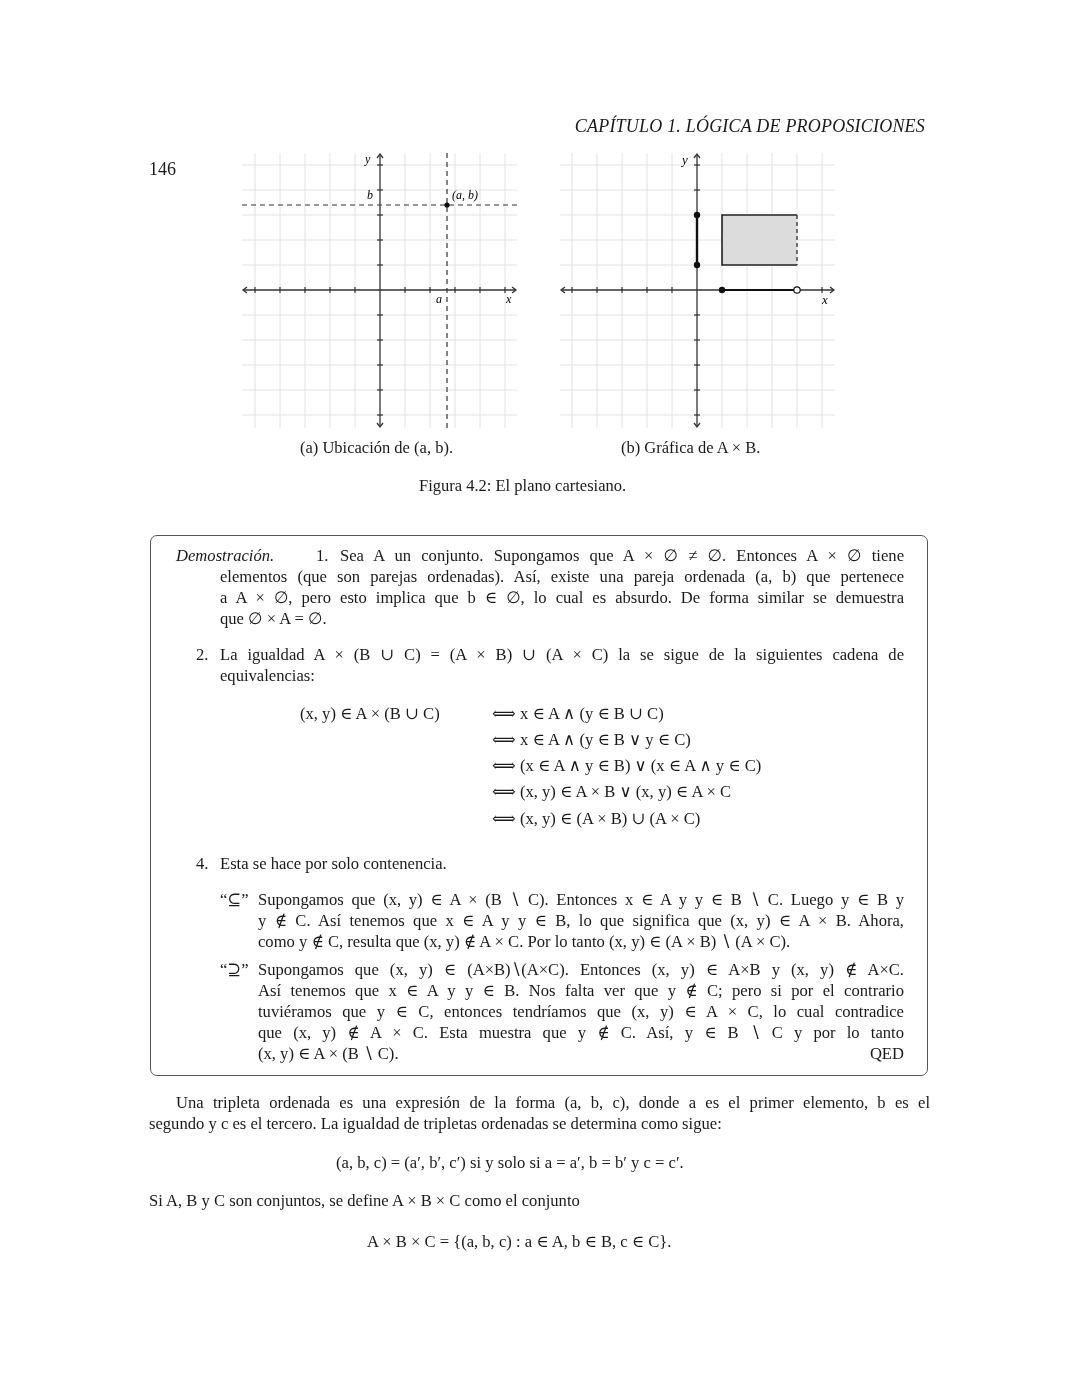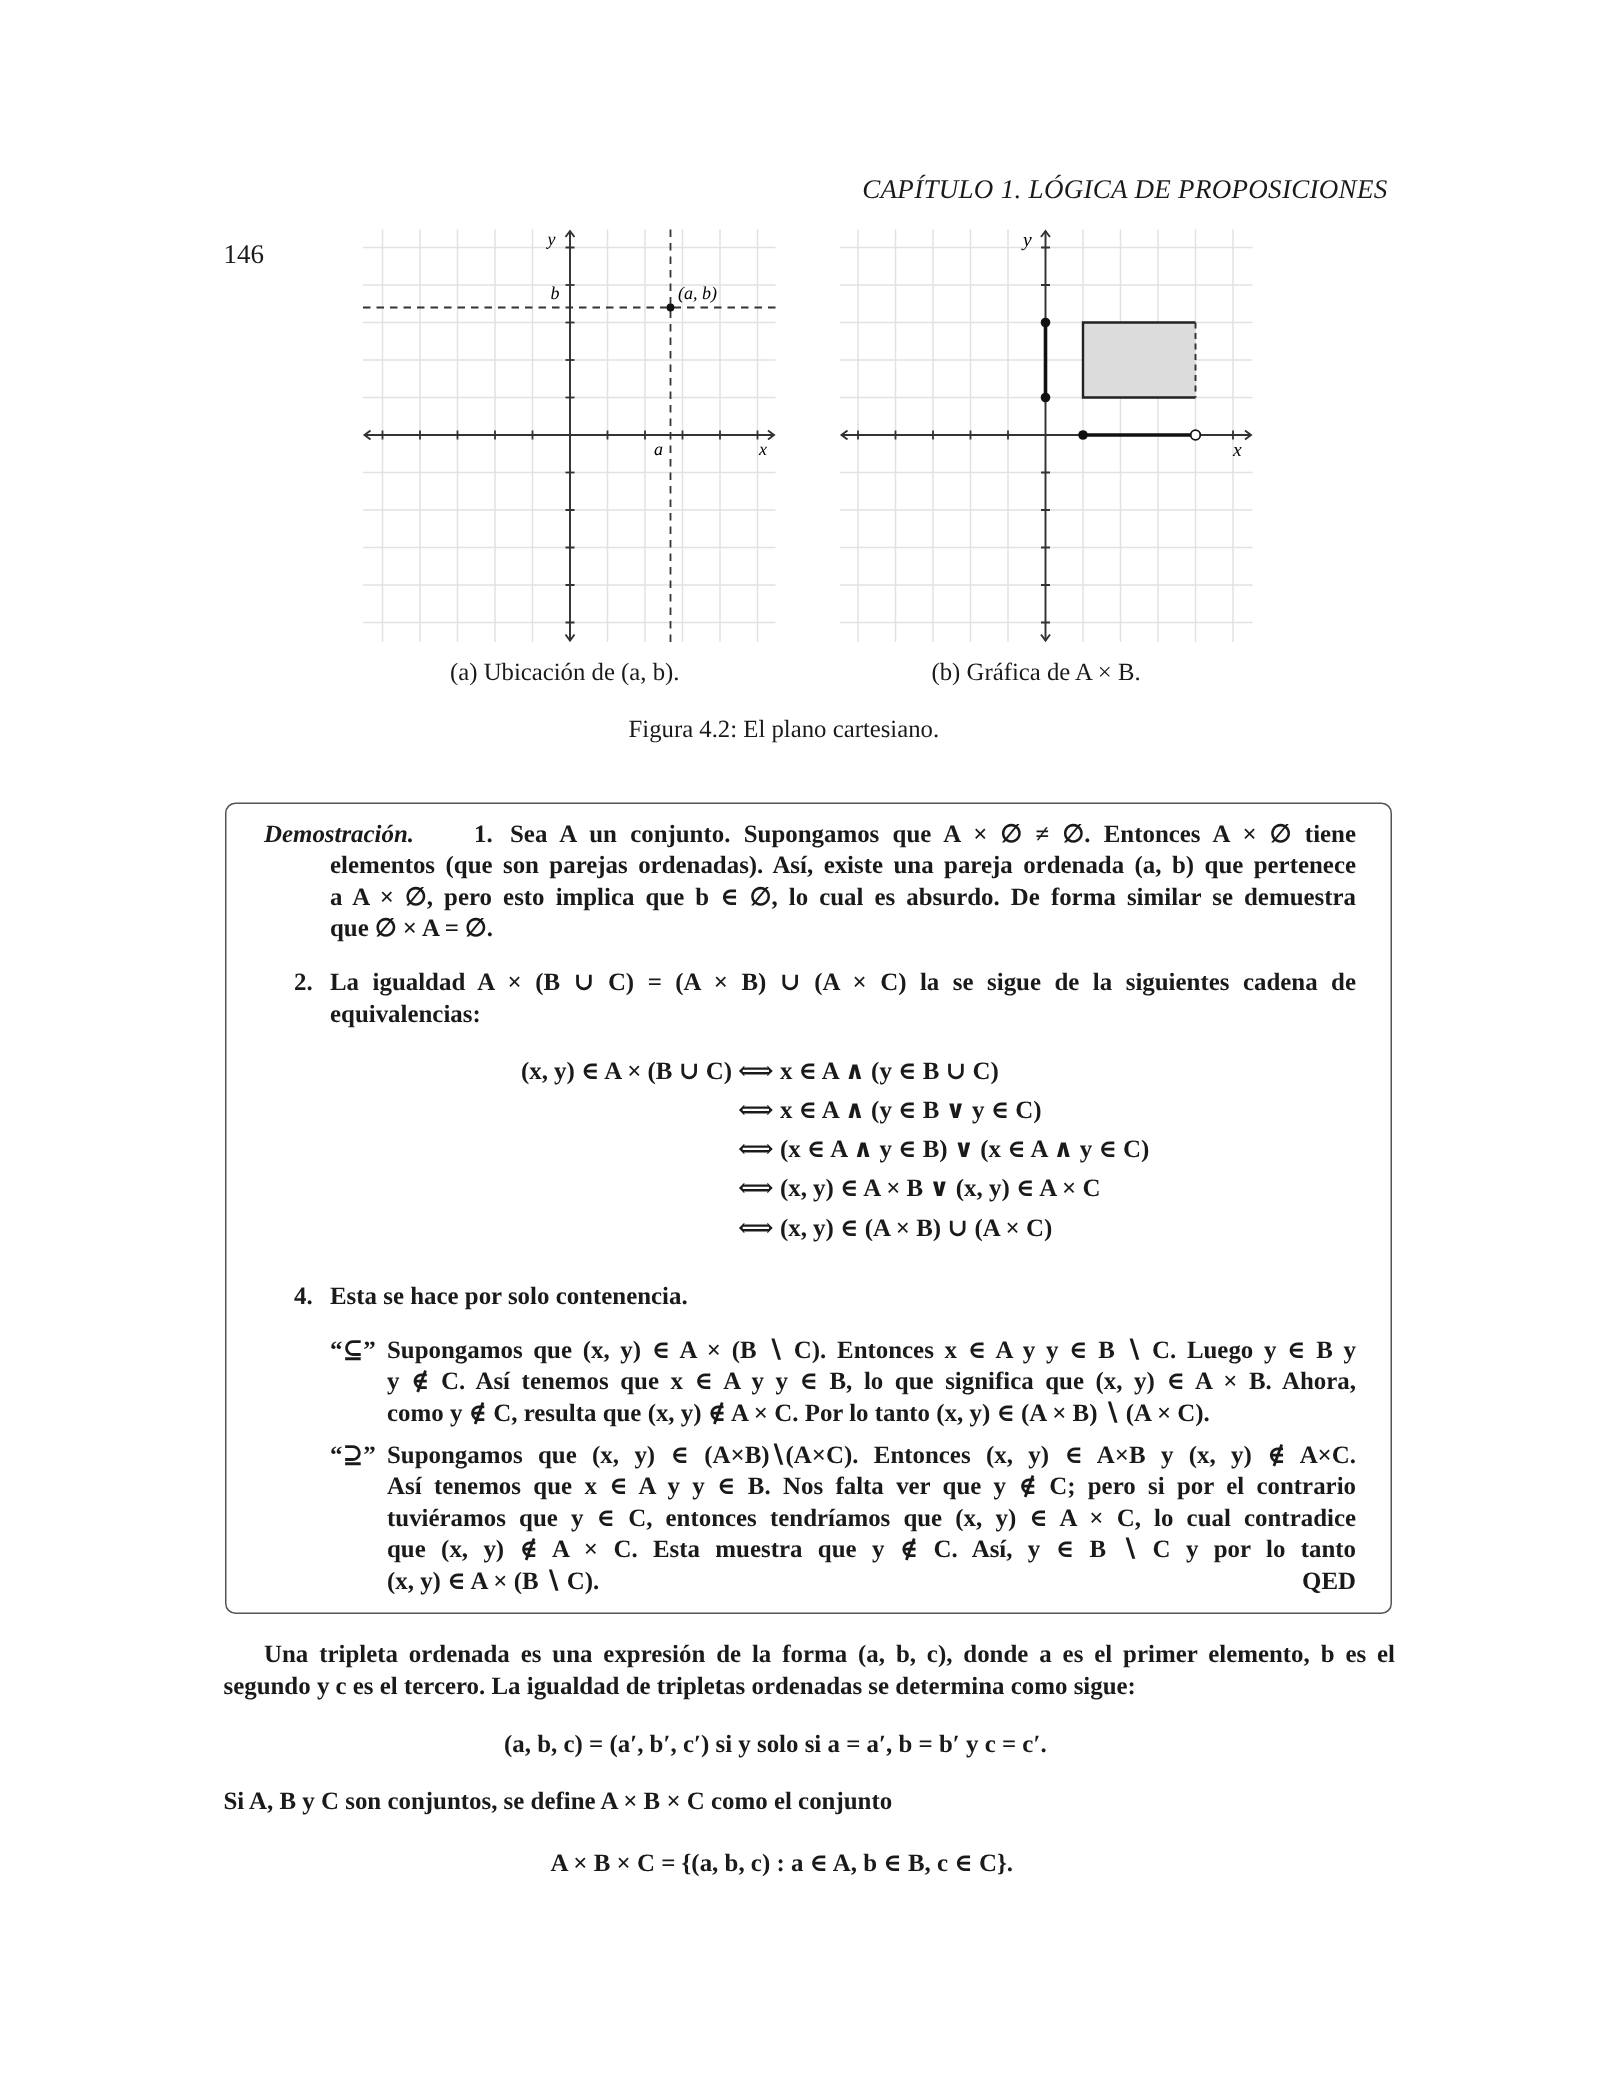--- a/index.html
+++ b/index.html
@@ -8,23 +8,23 @@
   .abs { position: absolute; white-space: nowrap; }
   .serif { font-family: "Liberation Serif", "DejaVu Serif", serif; }
   .it { font-style: italic; }
   .hdr { font-size: 18px; }
   .page-number { left: 149px; top: 116px; margin-top: 43px; }
   .running-head { right: 155px; top: 116px; font-style: italic; letter-spacing: 0.2px; }
   svg text { font-family: "Liberation Serif", "DejaVu Serif", serif; font-style: italic; }
   .caption { font-size: 16.5px; }
   .proof-box { position: absolute; left: 150px; top: 535px; width: 778px; height: 541px;
                border: 1.5px solid #555; border-radius: 7px; box-sizing: border-box; }
-  .txt { position: absolute; font-size: 16.6px; line-height: 21px; white-space: nowrap; font-weight: bold; }
+  .txt { position: absolute; font-size: 16.6px; line-height: 21px; white-space: nowrap; }
   .justify { text-align: justify; text-align-last: justify; white-space: normal; }
-  .eq-left { text-align: right; }
+  .eq-left { }
 </style>
 </head>
 <body>
 
 <div class="abs serif hdr page-number">146</div>
 <div class="abs serif hdr running-head">CAPÍTULO 1.  LÓGICA DE PROPOSICIONES</div>
 
 <svg class="abs" style="left:235px;top:145px" width="290" height="290" viewBox="235 145 290 290">
   <g stroke="#e2e2e2" stroke-width="1">
     <line x1="255" y1="153" x2="255" y2="428"></line>

